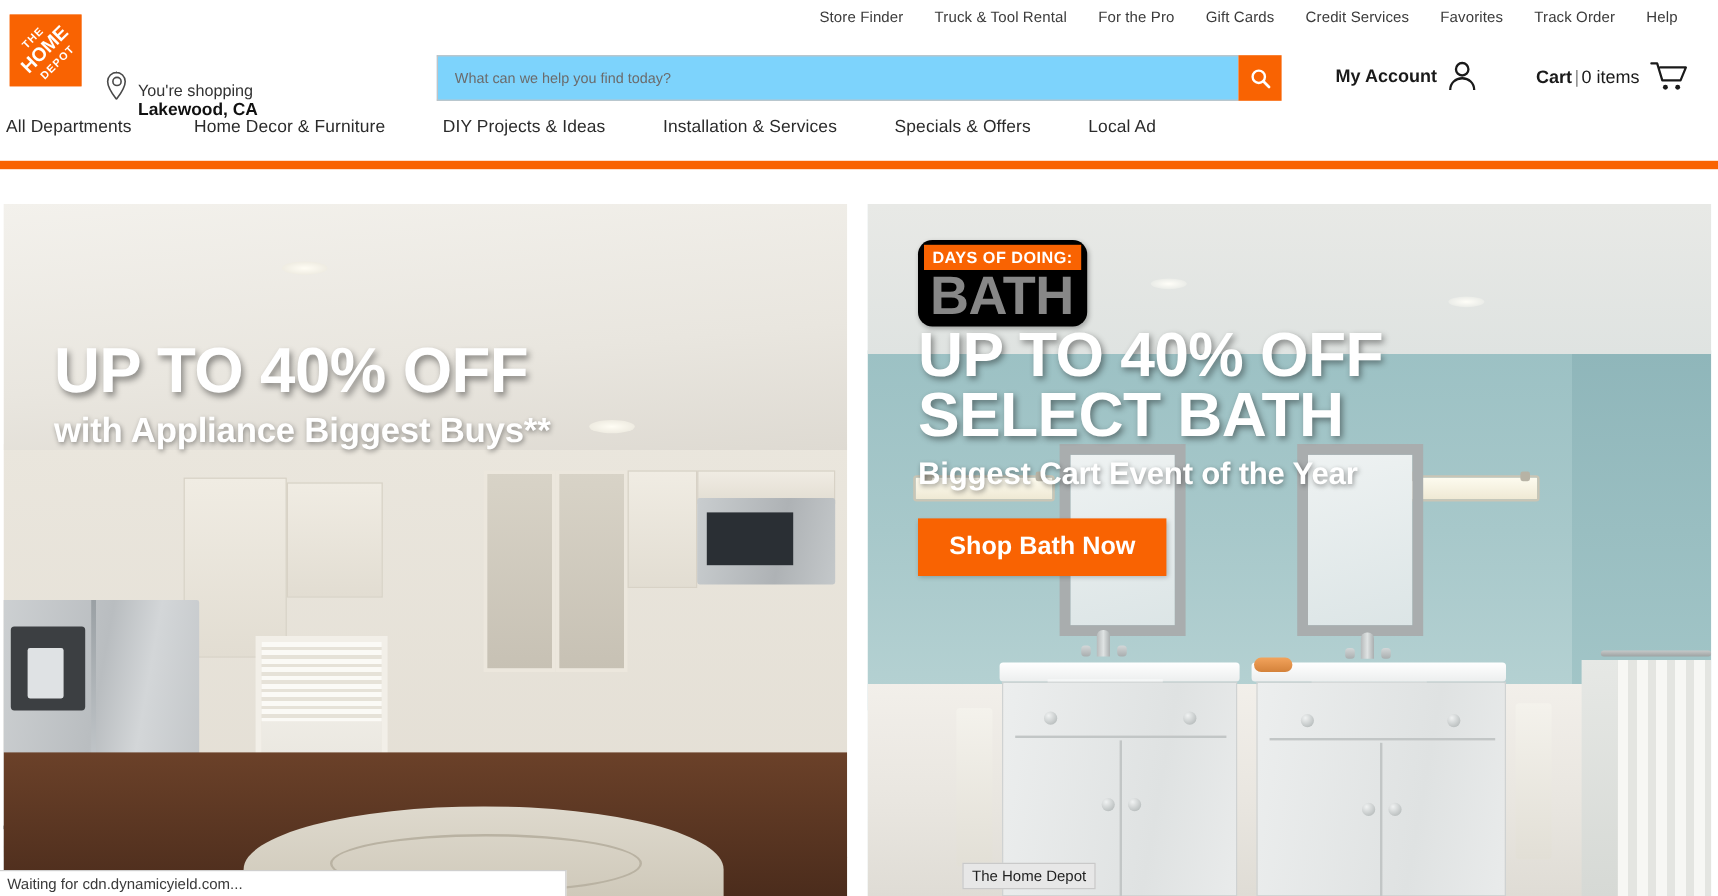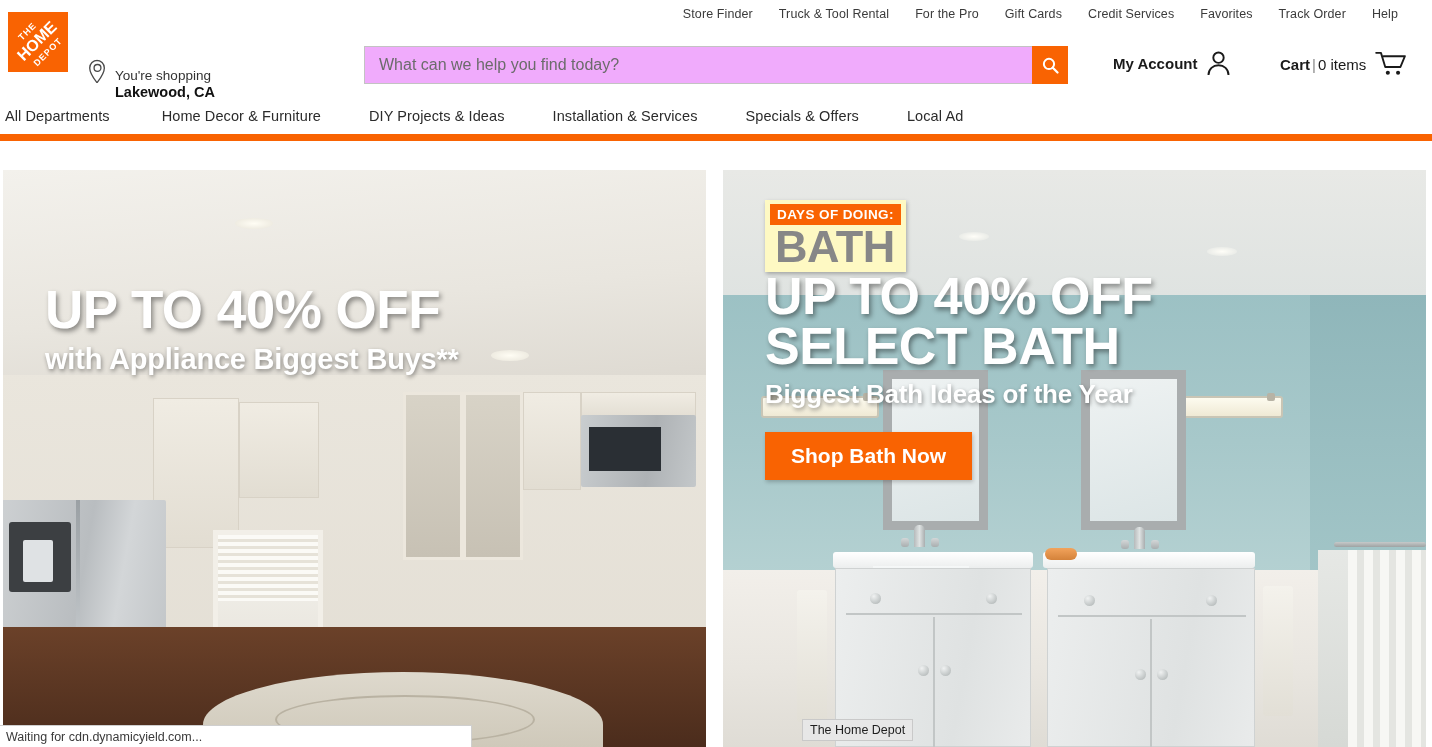--- a/index.html
+++ b/index.html
@@ -49,22 +49,22 @@
   .store-text .l1 { font-size: 13.5px; color: #333; }
   .store-text .l2 { font-size: 14.5px; color: #111; font-weight: bold; }
 
   
   .search-wrap {
     position: absolute; left: 364px; top: 42px;
     width: 704px; height: 38px; display: flex;
   }
   .search-input {
     flex: 1; height: 38px; border: 1px solid #c3c3c3; border-right: none;
-    padding: 0 14px; font-size: 16px; color: #3f3f3f;
-    font-family: "Liberation Sans", sans-serif; outline: none; background:#f0abfc;
+    padding: 0 14px; font-size: 12px; color: #3f3f3f;
+    font-family: "Liberation Sans", sans-serif; outline: none; background:#7dd3fc;
   }
   .search-input::placeholder { color: #6b6b6b; }
   .search-btn {
     width: 36px; height: 38px; background: #f96302; border: none;
     display: flex; align-items: center; justify-content: center; cursor: pointer;
   }
 
   
   .acct {
     position: absolute; left: 1113px; top: 46px;
@@ -75,21 +75,21 @@
     position: absolute; left: 1280px; top: 47px;
     display: flex; align-items: center; gap: 9px; cursor: pointer;
   }
   .cart-label { font-size: 15px; color: #1a1a1a; }
   .cart-label b { font-weight: bold; }
   .cart-label .sep { color:#888; font-weight: normal; padding: 0 2px;}
 
   
   .primary-nav {
     position: absolute; top: 98px; left: 0; width: 1432px; height: 36px;
-    display: flex; align-items: center;
+    display: flex; 
   }
   .nav-item {
     font-size: 14.5px; color: #2b2b2b; text-decoration: none;
     white-space: nowrap; padding: 0 11px; letter-spacing: 0.1px;
   }
   .nav-item:first-child { padding-left: 0; margin-left: 5px; }
   .nav-gap-1 { margin-left: 30px; }
   .nav-gap { margin-left: 26px; }
 
   .orange-rule {
@@ -352,22 +352,23 @@
   .cta-btn {
     display: inline-block; background: #f96302; color: #ffffff;
     font-weight: bold; font-size: 21px;
     padding: 12px 26px; margin-top: 22px; border: none; cursor: pointer;
     font-family: "Liberation Sans", sans-serif;
     box-shadow: 1px 2px 4px rgba(0,0,0,0.22);
   }
 
   
   .dod-badge {
-    display: inline-block; background: #fef9c3; padding: 4px 5px 5px 5px;
+    display: inline-block; background: #000000; padding: 4px 5px 5px 5px;
     box-shadow: 1px 2px 4px rgba(0,0,0,0.28);
+    border-radius: 12px;
   }
   .dod-top {
     background: #f96302; color: #ffffff; font-weight: bold;
     font-size: 13.5px; letter-spacing: 0.4px; padding: 3px 7px 3px 7px;
     font-family: "Liberation Sans", sans-serif;
   }
   .dod-word {
     color: #878787; font-weight: bold; font-size: 45px; line-height: 0.92;
     padding: 1px 5px 0 5px; letter-spacing: -0.5px;
     font-family: "Liberation Sans", sans-serif;
@@ -588,21 +589,21 @@
         <div class="b-curtain"></div>
       </div>
 
       <div class="hero-copy copy-right">
         <div class="dod-badge">
           <div class="dod-top">DAYS OF DOING:</div>
           <div class="dod-word">BATH</div>
         </div>
         <div class="headline h2">UP TO 40% OFF</div>
         <div class="headline h2">SELECT BATH</div>
-        <div class="subline small">Biggest Bath Ideas of the Year</div>
+        <div class="subline small">Biggest Cart Event of the Year</div>
         <button class="cta-btn">Shop Bath Now</button>
       </div>
     </a>
 
   </div>
 
   <div class="watermark">The Home Depot</div>
 
   <div class="status-bar">Waiting for cdn.dynamicyield.com...</div>
 

